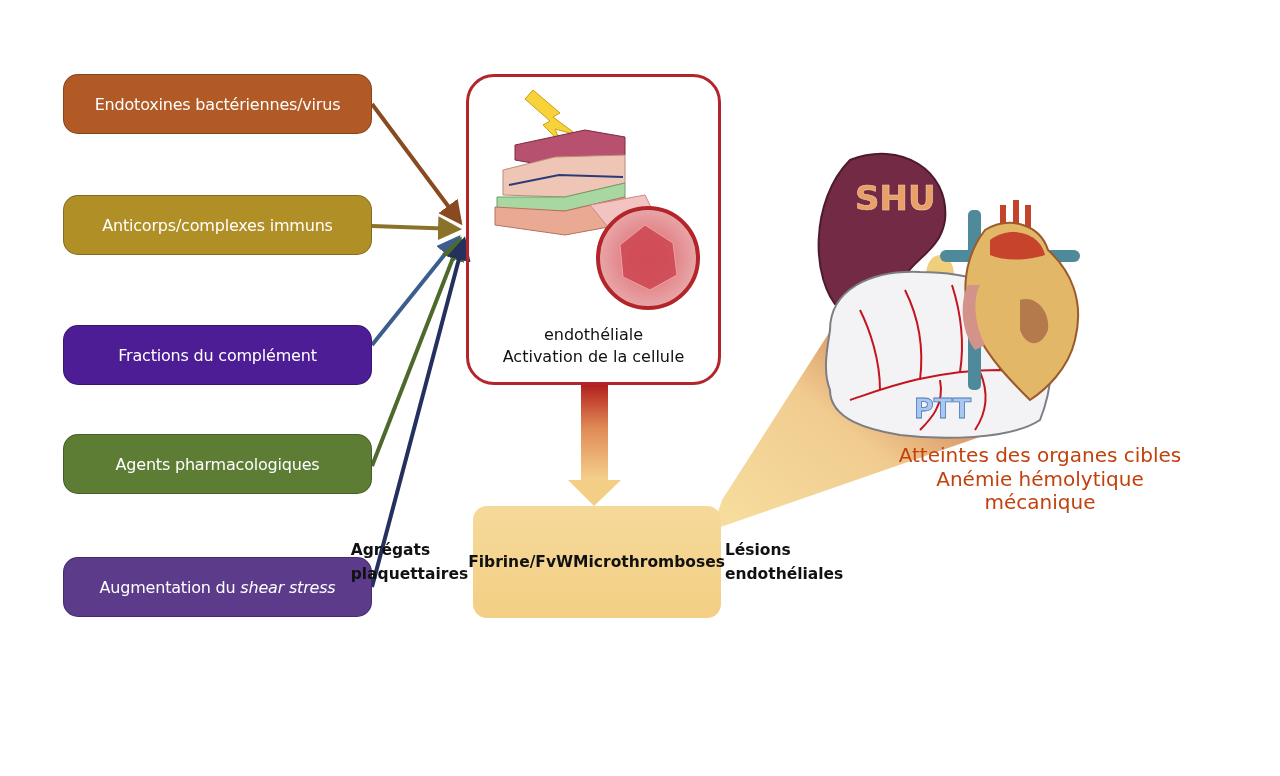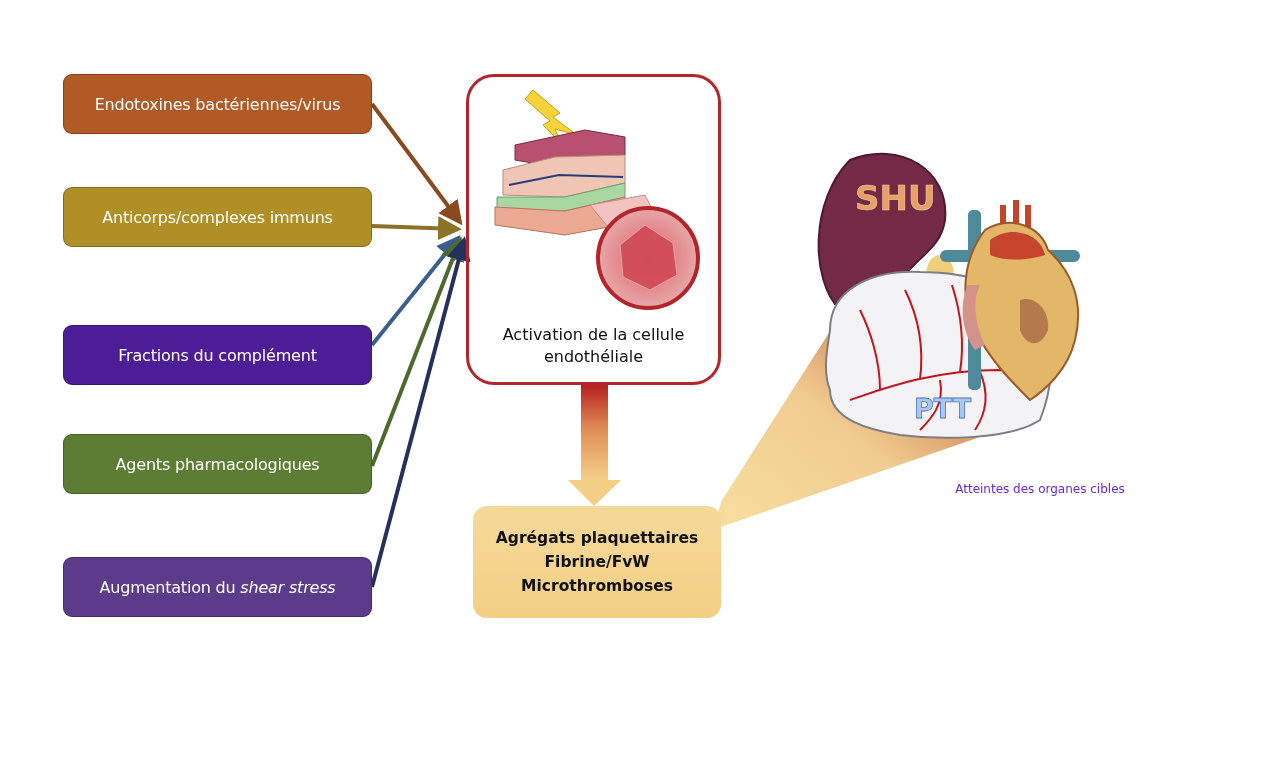--- a/index.html
+++ b/index.html
@@ -1,47 +1,47 @@
 <!DOCTYPE html>
 <html><head>
 <meta charset="utf-8">
 <style>
   html, body { margin:0; padding:0; background:#ffffff; }
   body { width:1280px; height:776px; position:relative; overflow:hidden; font-family:"DejaVu Sans", sans-serif; }
   .cause {
     position:absolute; left:63px; width:309px; height:60px;
-    border-radius:9px; color:#ffffff; font-size:16px;
+    border-radius:15px; color:#ffffff; font-size:16px;
     display:flex; align-items:center; justify-content:center;
     box-sizing:border-box; border:1px solid rgba(0,0,0,0.25);
     font-family:"DejaVu Sans", sans-serif; letter-spacing:-0.2px;
   }
   .cause em { font-style:italic; }
   #c0 { top:74px;  background:#b15a25; }
-  #c1 { top:187px; background:#b08f27; }
+  #c1 { top:195px; background:#b08f27; }
   #c2 { top:325px; background:#4c1d95; }
   #c3 { top:434px; background:#5d7d35; }
   #c4 { top:557px; background:#5b3b8a;text-align:right; }
 
   #activation-box {
     position:absolute; left:466px; top:74px; width:255px; height:311px;
     border:3px solid #b2262b; border-radius:28px; box-sizing:border-box; background:#fff;
   }
   #activation-label {
     position:absolute; left:0; right:0; bottom:14px; text-align:center;
     font-size:16px; color:#111; line-height:22px;
   }
   #result-box {
     position:absolute; left:473px; top:506px; width:248px; height:112px;
     border-radius:14px; background:linear-gradient(180deg,#f6d99a,#f2cf84);
-    display:flex; flex-direction:column; align-items:center; justify-content:center;
+    display:flex; flex-direction:row; align-items:center; justify-content:center;
     font-weight:bold; font-size:15.5px; color:#111; line-height:24px;
   }
   #outcomes {
-    position:absolute; left:890px; top:478px; width:300px; text-align:center;
-    font-size:12px; line-height:23.5px; color:#6d28d9;
+    position:absolute; left:890px; top:444px; width:300px; text-align:center;
+    font-size:20px; line-height:23.5px; color:#c2410c;
   }
   svg { position:absolute; left:0; top:0; }
   .organ-label { font-family:"DejaVu Sans", sans-serif; font-weight:bold; }
 </style>
 </head>
 <body>
 
 <svg width="1280" height="776">
   <defs>
     <linearGradient id="downArrowGrad" x1="0" y1="0" x2="0" y2="1">
@@ -144,26 +144,28 @@
 </div>
 <div class="cause" id="c3">
   <span>Agents pharmacologiques</span>
 </div>
 <div class="cause" id="c4">
   <span><span>Augmentation du </span><em>shear stress</em></span>
 </div>
 
 <div id="activation-box" style="background:transparent;">
   <div id="activation-label">
+    <div>endothéliale</div>
     <div>Activation de la cellule</div>
-    <div>endothéliale</div>
   </div>
 </div>
 
 <div id="result-box">
   <div>Agrégats plaquettaires</div>
   <div>Fibrine/FvW</div>
   <div>Microthromboses</div>
+  <div>Lésions endothéliales</div>
 </div>
 
 <div id="outcomes">
   <div>Atteintes des organes cibles</div>
+  <div>Anémie hémolytique mécanique</div>
 </div>
 
 </body></html>

